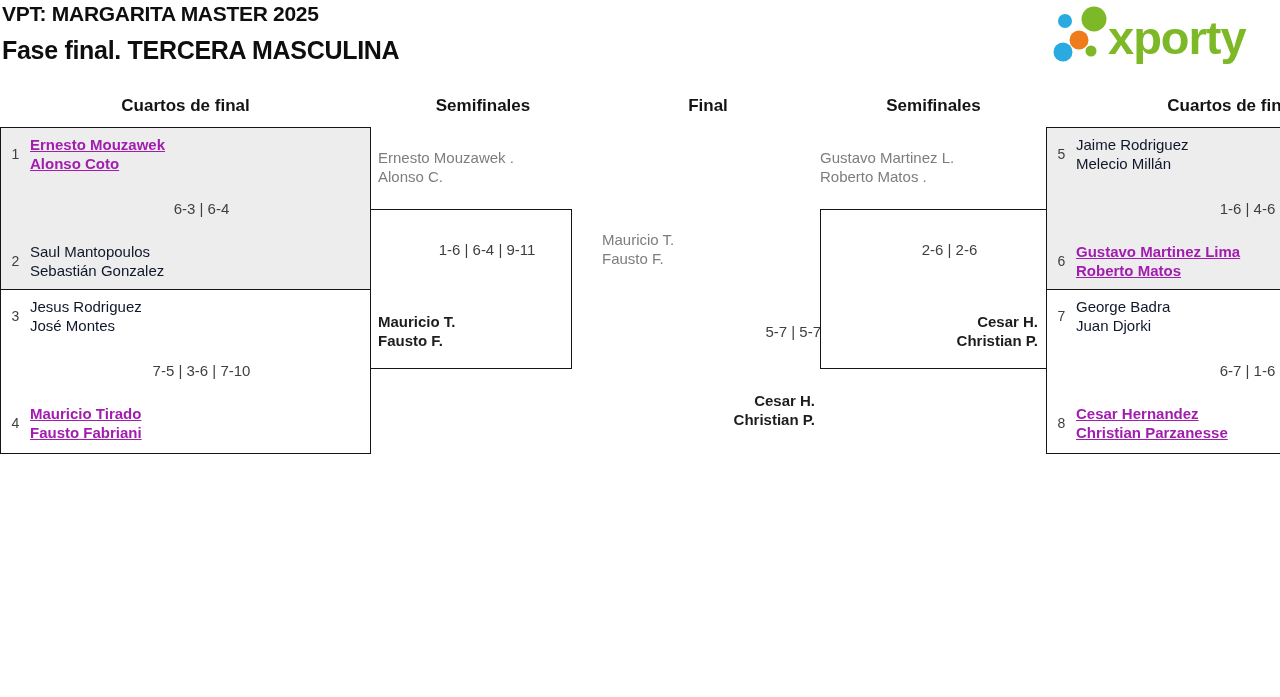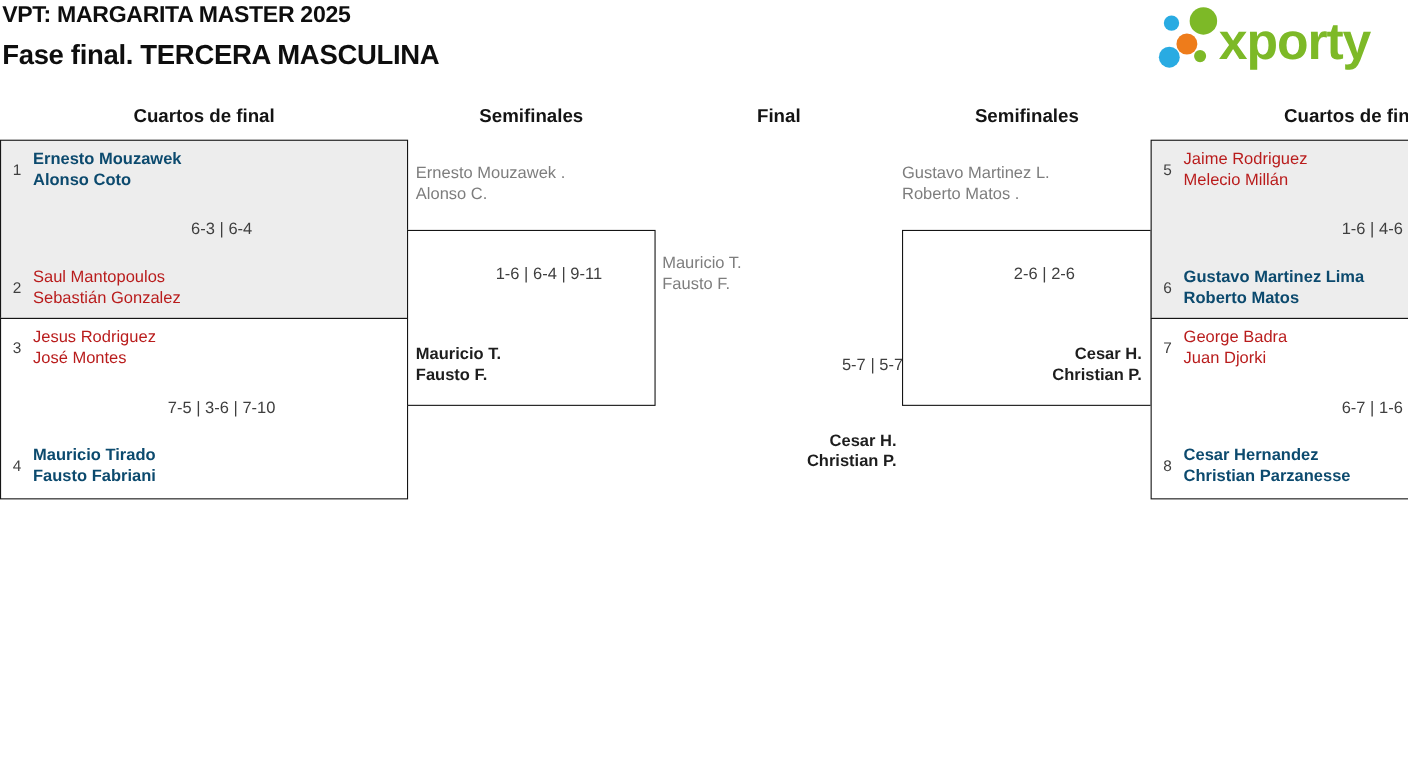--- a/index.html
+++ b/index.html
@@ -22,32 +22,32 @@
   .ch-2{left:370px;width:226px;}
   .ch-3{left:595px;width:226px;}
   .ch-4{left:820px;width:227px;}
   .ch-5{left:1046px;width:371px;}
 
   
   .box{position:absolute;border:1px solid #151515;box-sizing:border-box;background:#ffffff;}
   .box.shaded{background:#ededed;}
   .qf-l1{left:0;top:127px;width:371px;height:163px;}
   .qf-l2{left:0;top:289px;width:371px;height:165px;}
-  .sf-l{left:370px;top:209px;width:226px;height:160px;}
+  .sf-l{left:370px;top:209px;width:202px;height:160px;}
   .sf-r{left:820px;top:209px;width:227px;height:160px;}
   .qf-r1{left:1046px;top:127px;width:371px;height:163px;}
   .qf-r2{left:1046px;top:289px;width:371px;height:165px;}
 
   .entry{position:absolute;left:8px;display:flex;align-items:center;gap:8px;}
   .entry.top{top:7px;}
   .entry.bottom{top:114px;}
   .seed{font-size:14px;color:#3f3f3f;width:13px;text-align:center;flex-shrink:0;}
   .team{font-size:15px;line-height:19px;white-space:nowrap;}
-  .team.winner{font-weight:700;color:#0c4a6e;}
-  .team.loser{color:#b91c1c;}
+  .team.winner{font-weight:700;color:#a21caf;text-decoration:underline;}
+  .team.loser{color:#0f172a;}
   .score{position:absolute;left:0;width:100%;text-align:center;font-size:15px;color:#3f3f3f;white-space:nowrap;padding-left:16px;}
   .score.qf{top:72px;}
   .score.sf{top:31px;}
 
   
   .float{position:absolute;font-size:15px;line-height:19px;white-space:nowrap;}
   .sf-l-top{left:378px;top:148px;color:#7d7d7d;}
   .sf-r-top{left:820px;width:218px;top:148px;text-align:left;color:#7d7d7d;}
   .sf-r-win{position:absolute;right:8px;top:102px;text-align:right;font-weight:700;color:#1d1d1d;font-size:15px;line-height:19px;}
   .sf-l-win2{position:absolute;left:7px;top:102px;font-weight:700;color:#1d1d1d;font-size:15px;line-height:19px;white-space:nowrap;}

